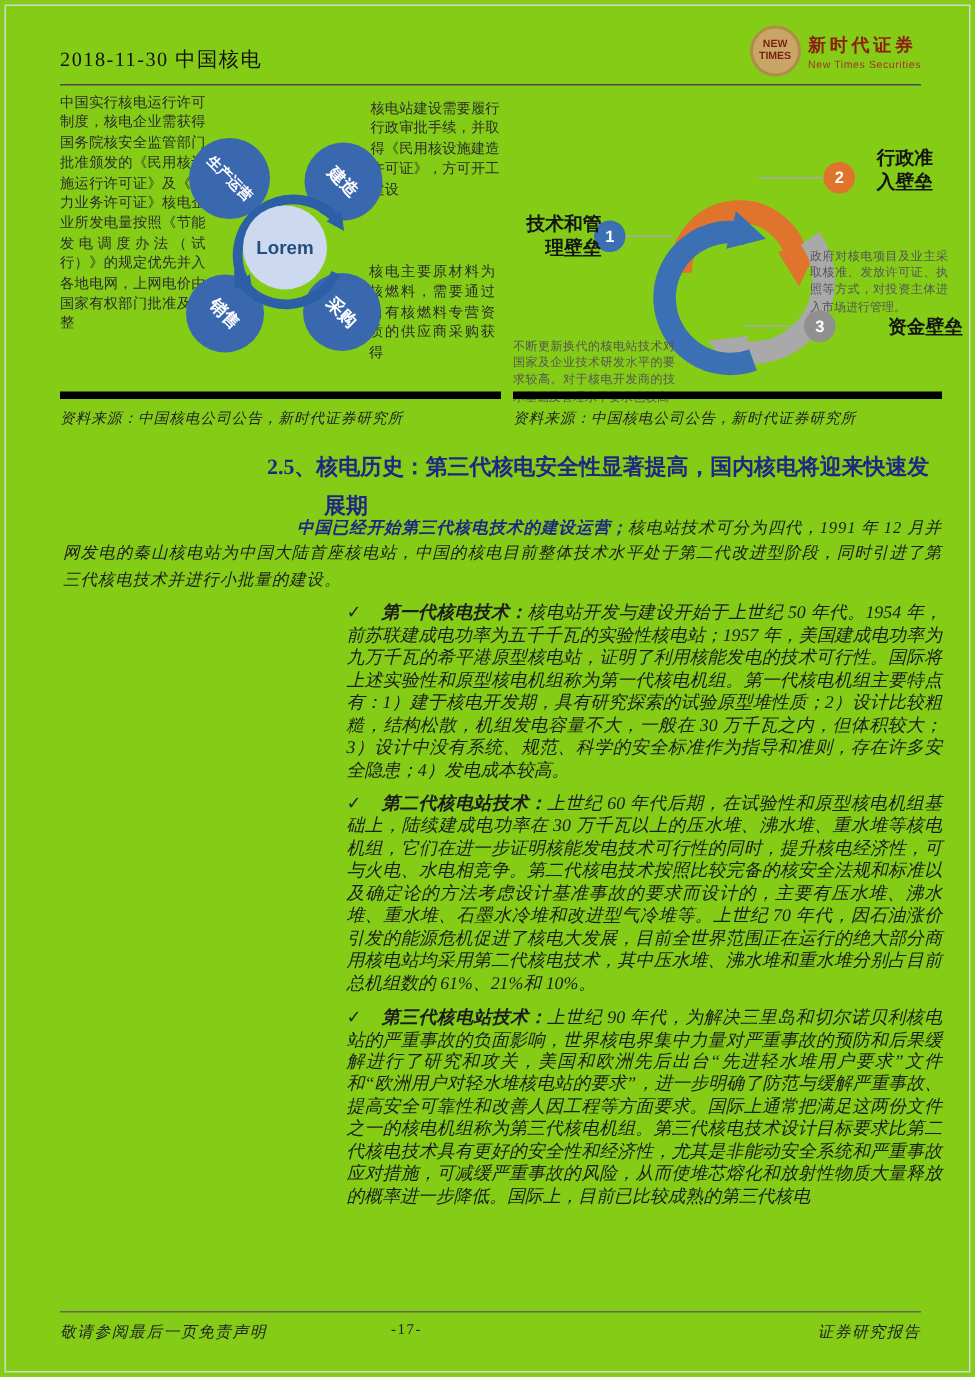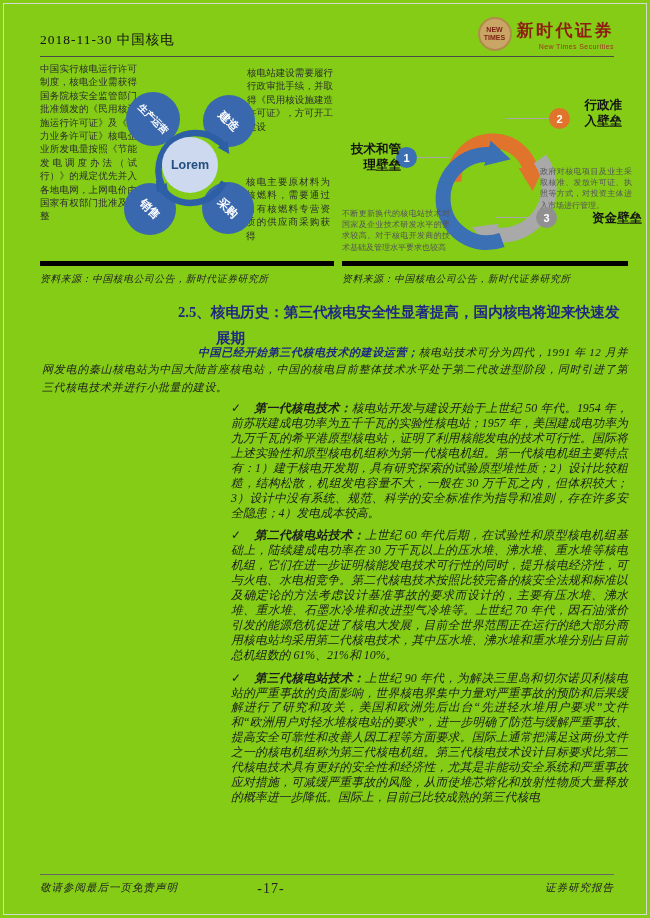--- a/index.html
+++ b/index.html
@@ -9,21 +9,21 @@
   .frame { position:absolute; inset:3px; border:1px solid #d2d8d2; pointer-events:none; }
 
   
   .hdr-date { position:absolute; left:40px; top:31px; font-size:13.5px; letter-spacing:1px; color:#111; }
   .hdr-rule { position:absolute; left:40px; right:36px; top:56px; border-top:1.6px solid #4a4a4a; }
   .brand { position:absolute; right:36px; top:17px; display:flex; align-items:center; gap:5px; }
   .logo-circle { width:34px; height:34px; border-radius:50%; background:#c9a566; border:2px solid #b08c4a;
                  color:#7a1f12; font-family:"Liberation Sans", sans-serif; font-weight:bold;
                  font-size:7px; line-height:8px; display:flex; align-items:center; justify-content:center;
                  text-align:center; overflow:hidden; }
-  .brand-cn { font-size:17px; font-weight:bold; color:#8e1d12; letter-spacing:2.5px; }
+  .brand-cn { font-size:12px; font-weight:bold; color:#8e1d12; letter-spacing:2.5px; }
   .brand-en { font-size:7px; color:#a23528; text-align:right; letter-spacing:.4px; margin-top:1px;
               font-family:"Liberation Sans", sans-serif; }
 
   
   .note { position:absolute; font-size:9.5px; line-height:13.4px; color:#2c2c2c; text-align:justify; }
   .note-l  { left:40px;  top:63px;  width:97px; }
   .note-rt { left:247px; top:67px;  width:86px; }
   .note-rb { left:246px; top:176px; width:84px; }
   .cycle-svg { position:absolute; left:112px; top:86px; }
 
@@ -35,21 +35,21 @@
   .c1 { background:#3c70b4; left:396px; top:147px; }
   .c2 { background:#e0742c; left:549px; top:108px; }
   .c3 { background:#909090; left:536px; top:207px; }
   .b-title { position:absolute; font-family:"Liberation Sans", sans-serif; font-weight:bold;
              font-size:12.5px; line-height:16px; color:#141414; text-align:right; }
   .t1 { left:341px; top:141px; width:60px; }
   .t2 { left:576px; top:97px;  width:46px; }
   .t3 { left:578px; top:210px; width:64px; text-align:right; white-space:nowrap; }
   .b-desc { position:absolute; font-family:Liberation Mono, monospace; font-size:8px;
             line-height:11.2px; color:#555; text-align:justify;margin-top:32px; }
-  .d1 { left:342px; top:176px; width:108px; }
+  .d1 { left:342px; top:194px; width:108px; }
   .d2 { left:540px; top:134px; width:92px; }
   .d3 { left:402px; top:231px; width:210px; font-size:7.8px; line-height:10.8px; }
   .connector { position:absolute; height:0; border-top:1px solid #a9a9a9; }
   .k1 { left:409px; top:157px; width:40px; }
   .k2 { left:506px; top:118px; width:46px; }
   .k3 { left:496px; top:217px; width:42px; }
 
   
   .source { position:absolute; top:261px; border-top:5px solid #000000; padding-top:7px;
             font-size:9.8px; font-style:italic; color:#222; letter-spacing:.6px; }
@@ -67,21 +67,21 @@
   .bullets { margin-left:173px; width:413px; }
   .bullet { font-size:11.9px; line-height:14.9px; text-align:justify; font-style:italic;
             margin-bottom:8px;margin-left:16px; }
   .bullet .chk { font-style:normal; margin-right:13px; font-size:12px; color:#222; }
   .bullet .bt { font-weight:bold; }
 
   
   .ftr-rule { position:absolute; left:40px; right:36px; top:874px; border-top:1px solid #666; }
   .ftr { position:absolute; top:881px; font-size:10.5px; font-style:italic; color:#222; letter-spacing:1px; }
   .ftr-l { left:40px; }
-  .ftr-c { left:0; width:542px; text-align:center; font-style:normal; font-size:14px; }
+  .ftr-c { left:0; width:542px; text-align:center; font-style:normal; font-size:10px; }
   .ftr-r { right:36px; }
 </style>
 </head>
 <body>
 
 <div class="page">
   <div class="frame"></div>
 
   <div class="hdr-date">2018-11-30 中国核电</div>
   <div class="brand">

